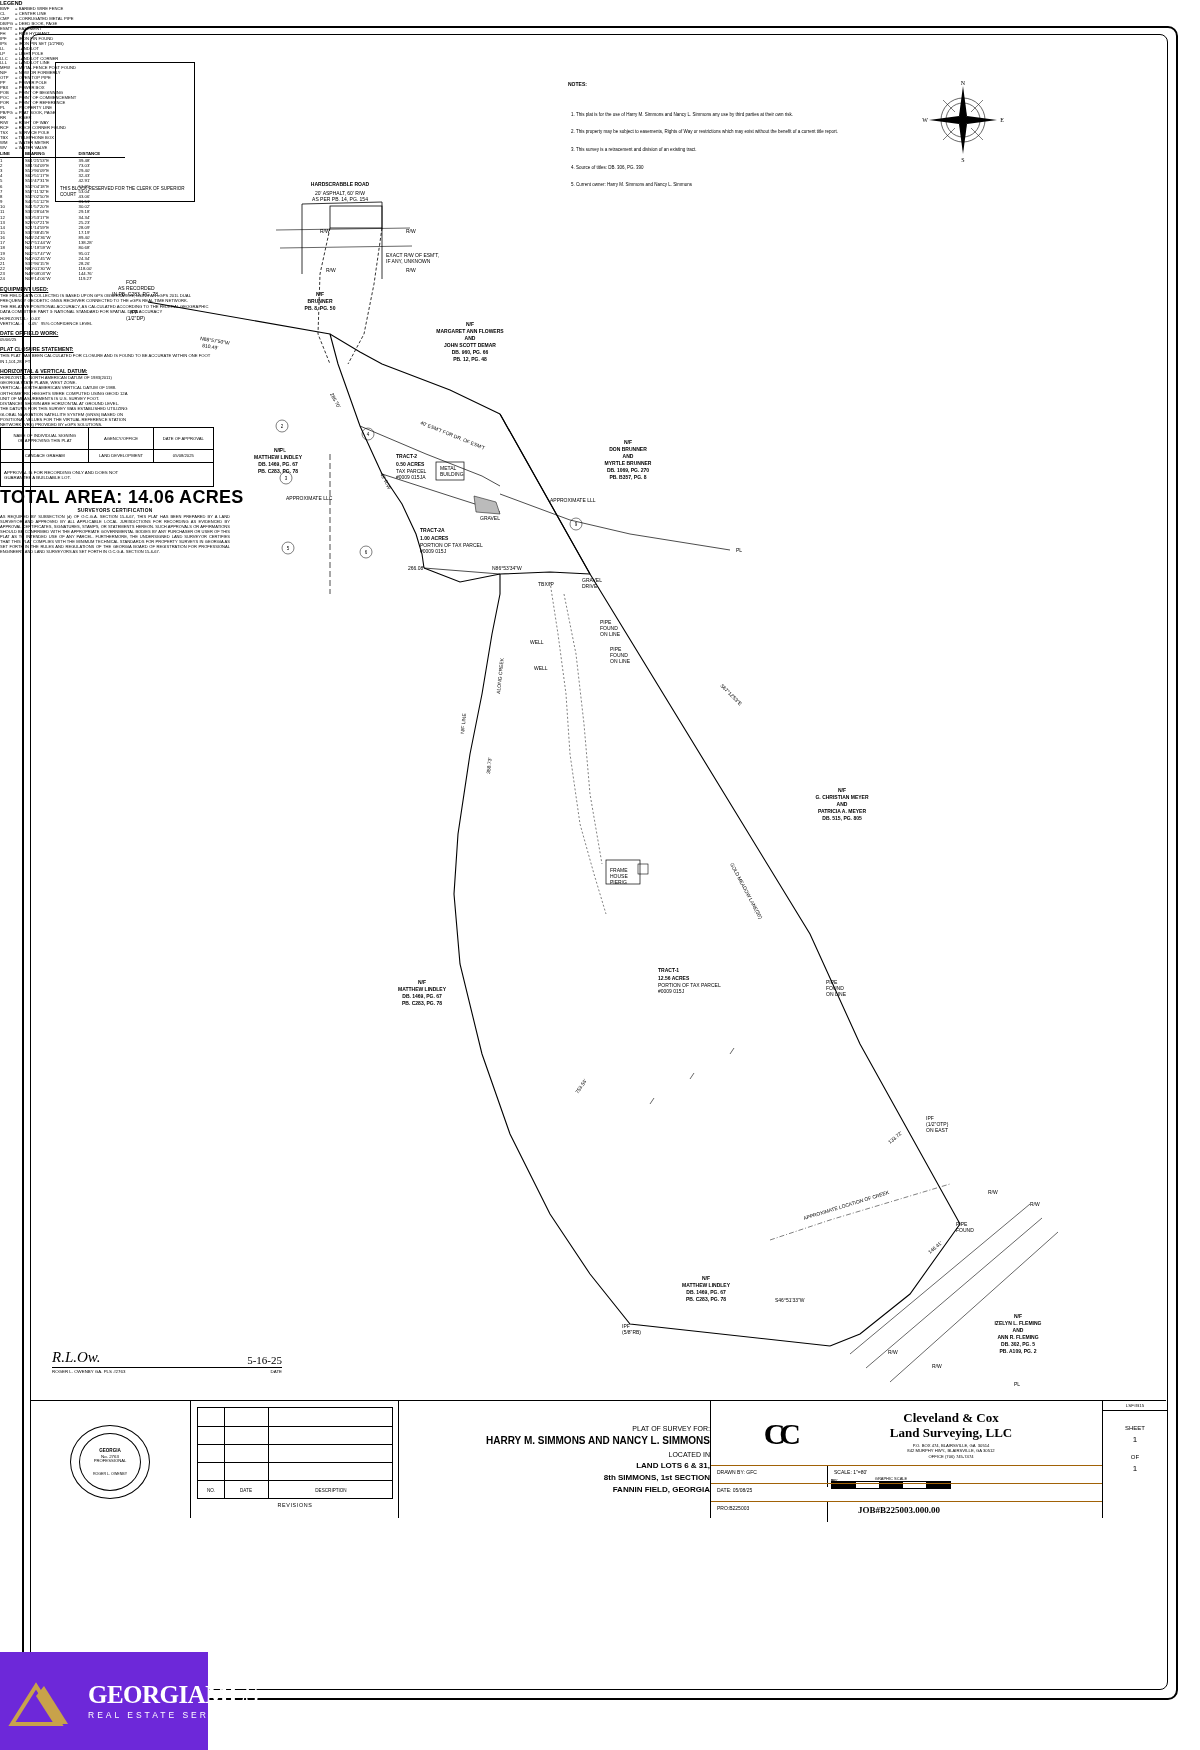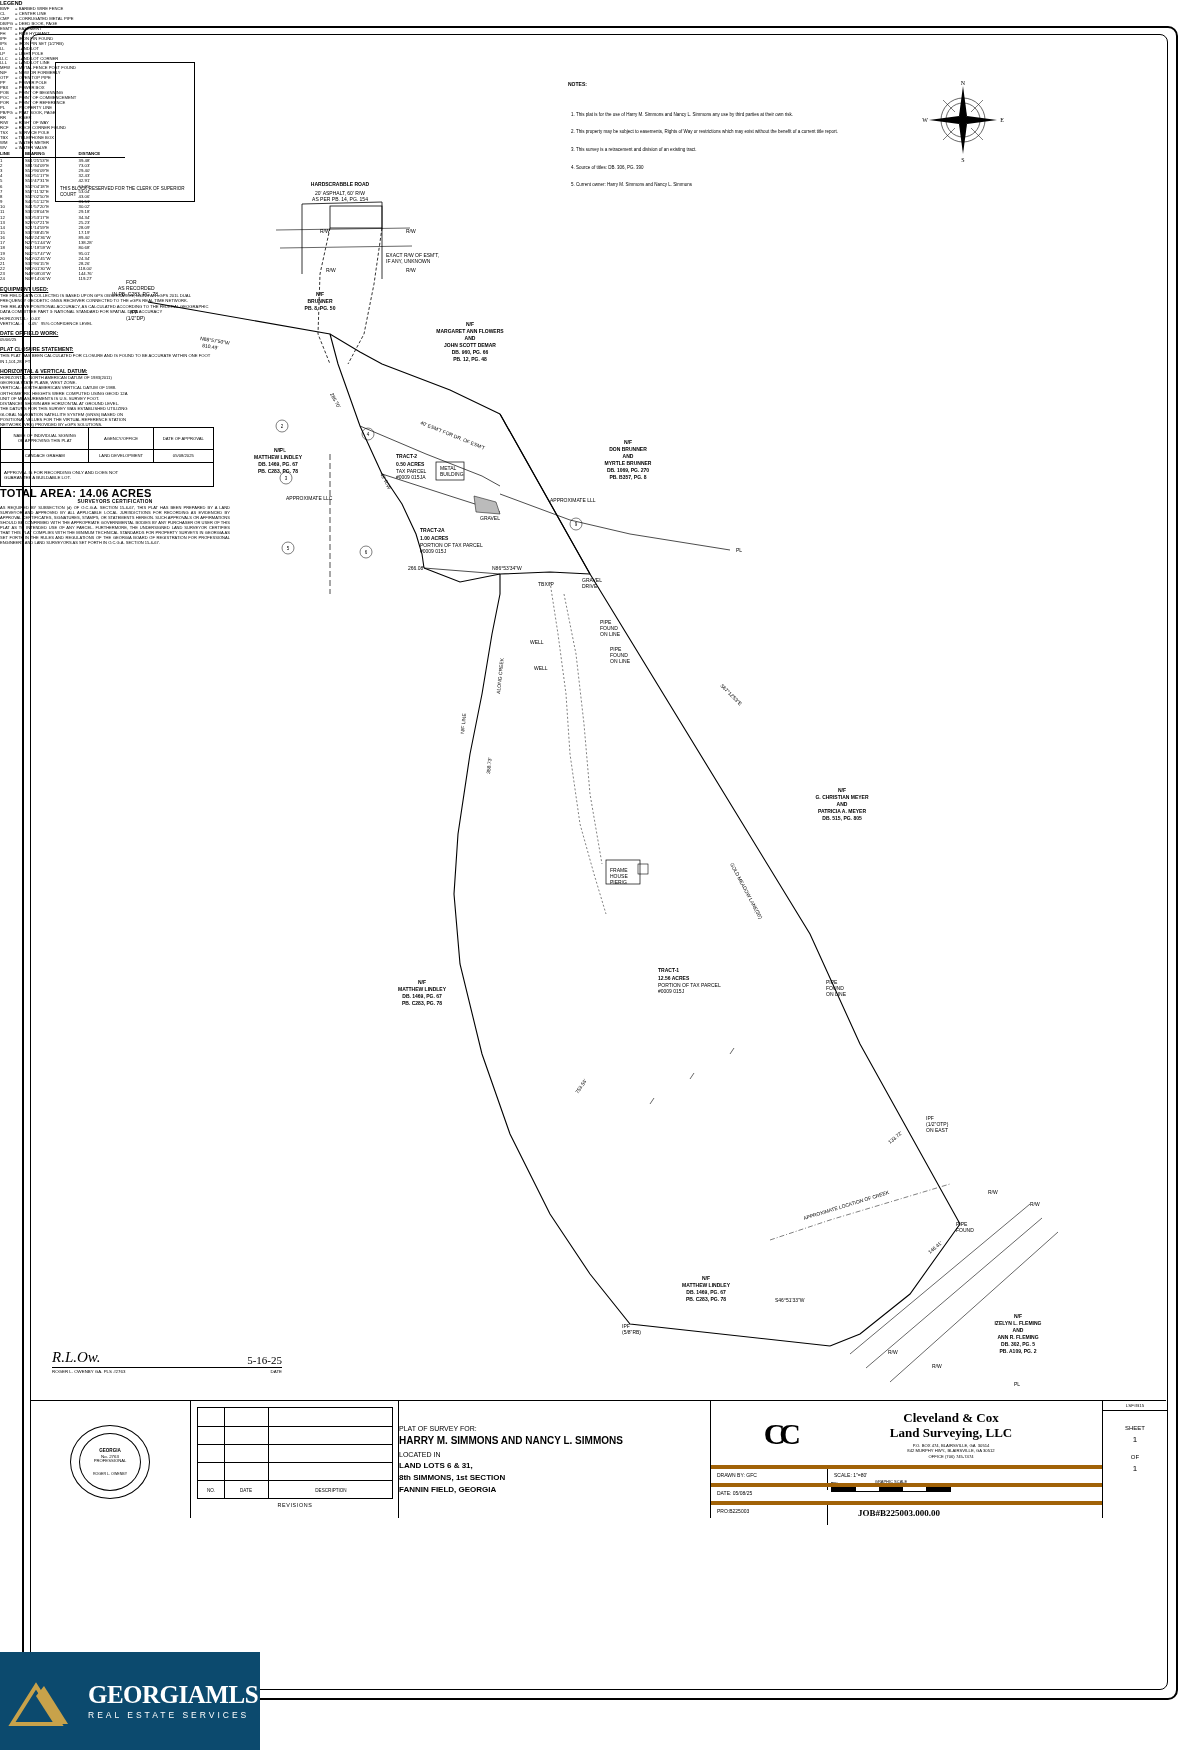--- a/index.html
+++ b/index.html
@@ -42,21 +42,21 @@
   #equipment .hd{font-size:5.2px;font-weight:bold;text-decoration:underline;margin-top:4px;}
   #equipment p{margin:1px 0 0 0;font-size:4.2px;line-height:1.25;}
 
   
   #approval{left:55px;top:1126px;width:214px;height:60px;}
   #approval table{border-collapse:collapse;width:100%;height:100%;font-size:4.2px;}
   #approval td{border:1px solid #000;padding:1px 2px;text-align:center;vertical-align:middle;}
   #approval .note{border:1px solid #000;font-size:4.4px;text-align:left;padding:2px 3px;}
 
   
-  #total-area{left:380px;top:1218px;font-size:11px;font-weight:bold;letter-spacing:.3px;}
+  #total-area{left:380px;top:1218px;font-size:18px;font-weight:bold;letter-spacing:.3px;}
 
   
   #cert{left:50px;top:1270px;width:230px;}
   #cert .hd{font-size:4.8px;font-weight:bold;text-align:center;letter-spacing:.3px;}
   #cert p{margin:2px 0 0 0;font-size:4.05px;line-height:1.22;text-align:justify;}
   #sig{position:absolute;left:52px;top:1349px;width:230px;}
   #sig .sigline{font-family:"Liberation Serif",serif;font-style:italic;font-size:15px;}
   #sig .under{border-top:.8px solid #000;margin-top:1px;display:flex;justify-content:space-between;font-size:4.4px;padding-top:1px;}
 
   
@@ -65,35 +65,35 @@
   #tb-seal{left:0;width:160px;border-left:none;}
   #tb-rev{left:160px;width:208px;}
   #tb-plat{left:368px;width:312px;}
   #tb-firm{left:680px;width:392px;}
   #tb-sheet{left:1072px;width:64px;}
   .seal{position:absolute;left:40px;top:24px;width:78px;height:72px;border:1.2px solid #000;border-radius:50%;display:flex;align-items:center;justify-content:center;flex-direction:column;font-size:4px;text-align:center;line-height:1.15;}
   .seal .inner{width:60px;height:56px;border:.8px solid #000;border-radius:50%;display:flex;align-items:center;justify-content:center;flex-direction:column;}
   #rev-tbl{position:absolute;left:6px;top:6px;width:196px;height:92px;border:1px solid #000;box-sizing:border-box;}
   #rev-tbl .rowline{position:absolute;left:0;width:100%;border-top:.6px solid #000;}
   #rev-tbl .collines span{position:absolute;top:0;height:100%;border-left:.6px solid #000;}
-  .plat-txt{position:absolute;width:100%;text-align:left;}
+  .plat-txt{position:absolute;width:100%;text-align:right;}
   #firm-name{position:absolute;left:100px;top:10px;width:280px;text-align:center;font-family:"Liberation Serif",serif;font-size:13px;font-weight:bold;line-height:1.15;}
   #firm-addr{position:absolute;left:100px;top:42px;width:280px;text-align:center;font-size:4.2px;line-height:1.3;}
   #cc-logo{position:absolute;left:20px;top:16px;width:64px;height:44px;font-family:"Liberation Serif",serif;font-size:30px;font-weight:bold;letter-spacing:-6px;text-align:right;}
-  .firm-row{position:absolute;left:0;width:392px;border-top:4px solid #a16207;box-sizing:border-box;font-size:5px;}
+  .firm-row{position:absolute;left:0;width:392px;border-top:1px solid #a16207;box-sizing:border-box;font-size:5px;}
   .firm-row span{position:absolute;top:3px;}
   #scale-bar{position:absolute;left:120px;top:10px;width:120px;}
   #scale-bar .bar{height:6px;border:.7px solid #000;display:flex;}
   #scale-bar .bar i{flex:1;border-right:.7px solid #000;}
   #scale-bar .bar i:nth-child(odd){background:#000;}
   #scale-bar .ticks{display:flex;justify-content:space-between;font-size:3.6px;margin-top:1px;}
   #sheet-inner{position:absolute;left:0;top:0;width:64px;height:117px;font-size:6px;text-align:center;}
 
   
-  #watermark{position:absolute;left:0;top:1652px;width:260px;height:98px;background:#0c4a6e;color:#fff;display:flex;align-items:center;}
+  #watermark{position:absolute;left:0;top:1652px;width:208px;height:98px;background:#6d28d9;color:#fff;display:flex;align-items:center;}
   #wm-logo{width:78px;height:62px;margin-left:6px;position:relative;}
   #wm-text{margin-left:4px;}
   #wm-text .t1{font-family:"Liberation Serif",serif;font-size:25px;font-weight:bold;letter-spacing:-.5px;line-height:1;}
   #wm-text .t1 b{font-weight:bold;}
   #wm-text .t2{font-size:8.5px;letter-spacing:3px;margin-top:3px;}
 
   svg.map{position:absolute;left:30px;top:34px;width:1136px;height:1366px;}
   .mt{font-size:5px;font-family:"Liberation Sans",sans-serif;}
 </style>
 </head>

